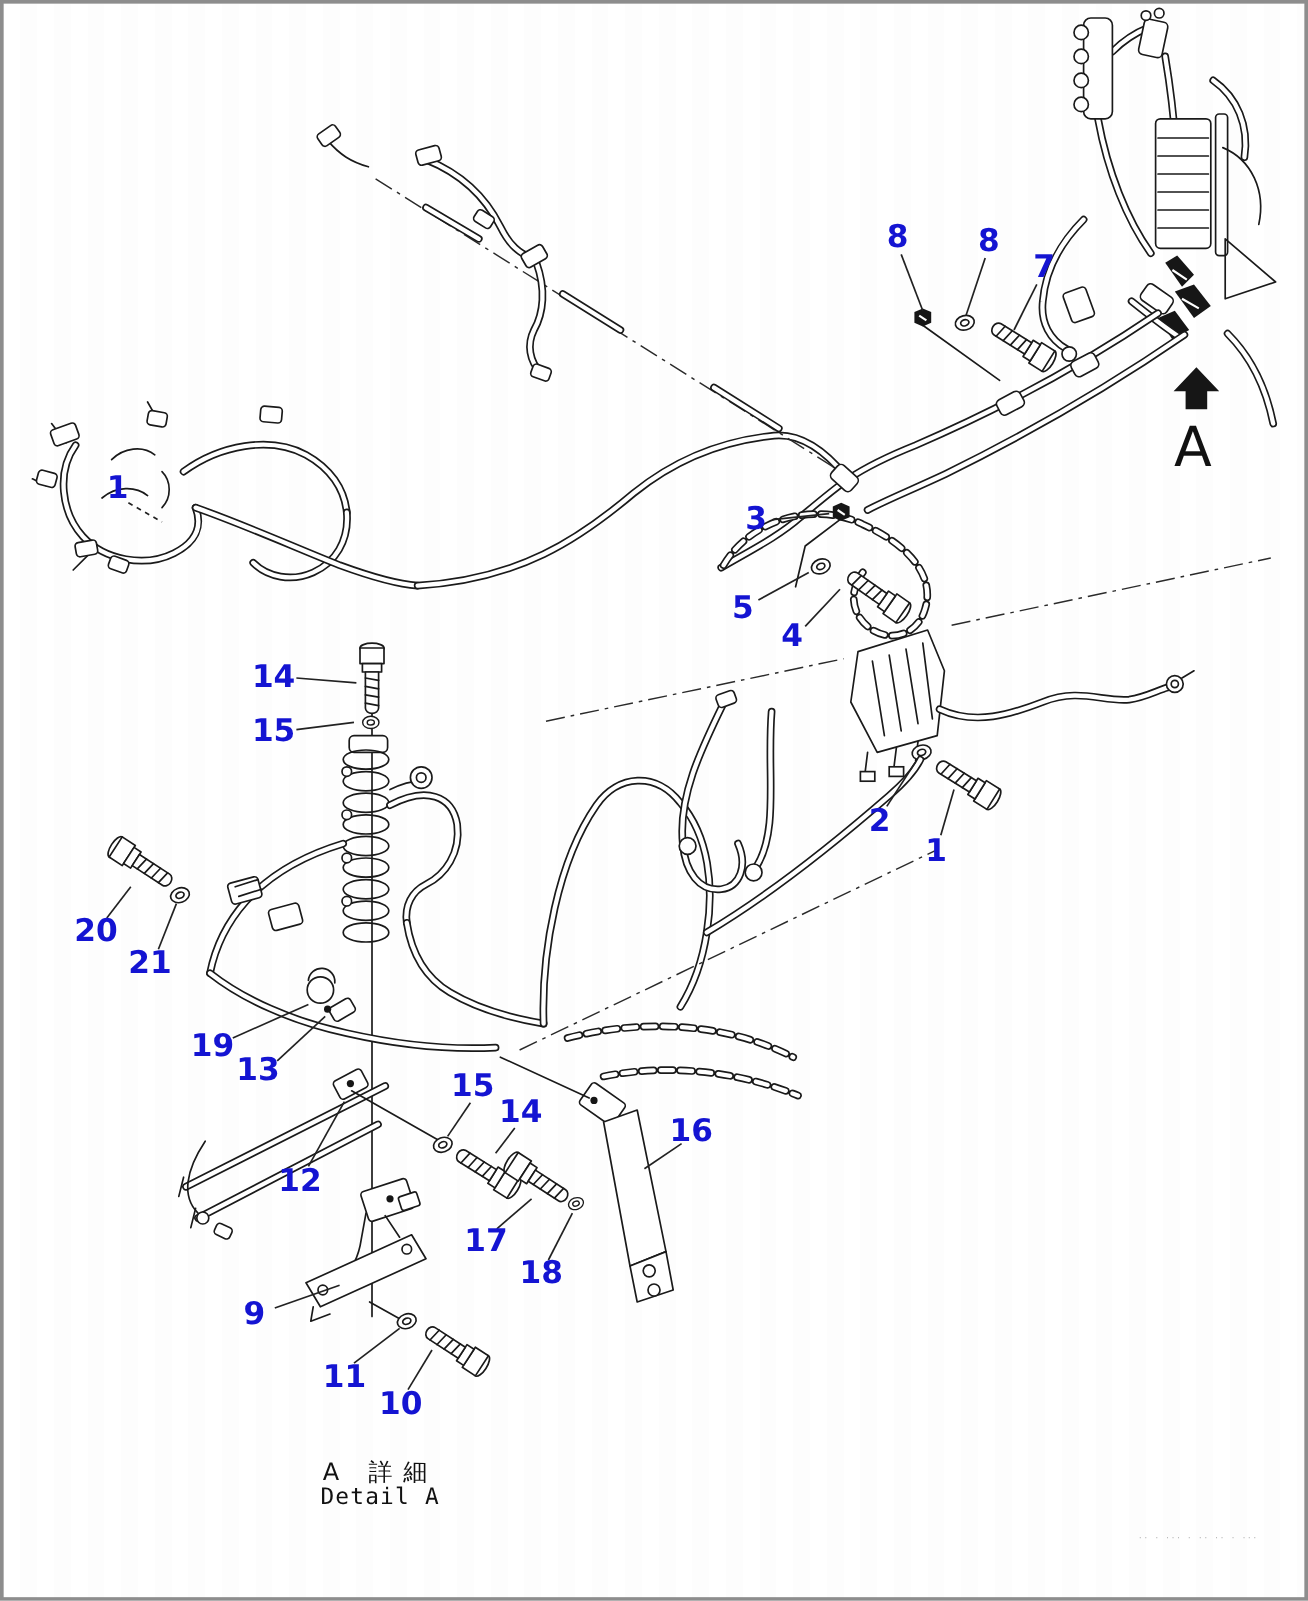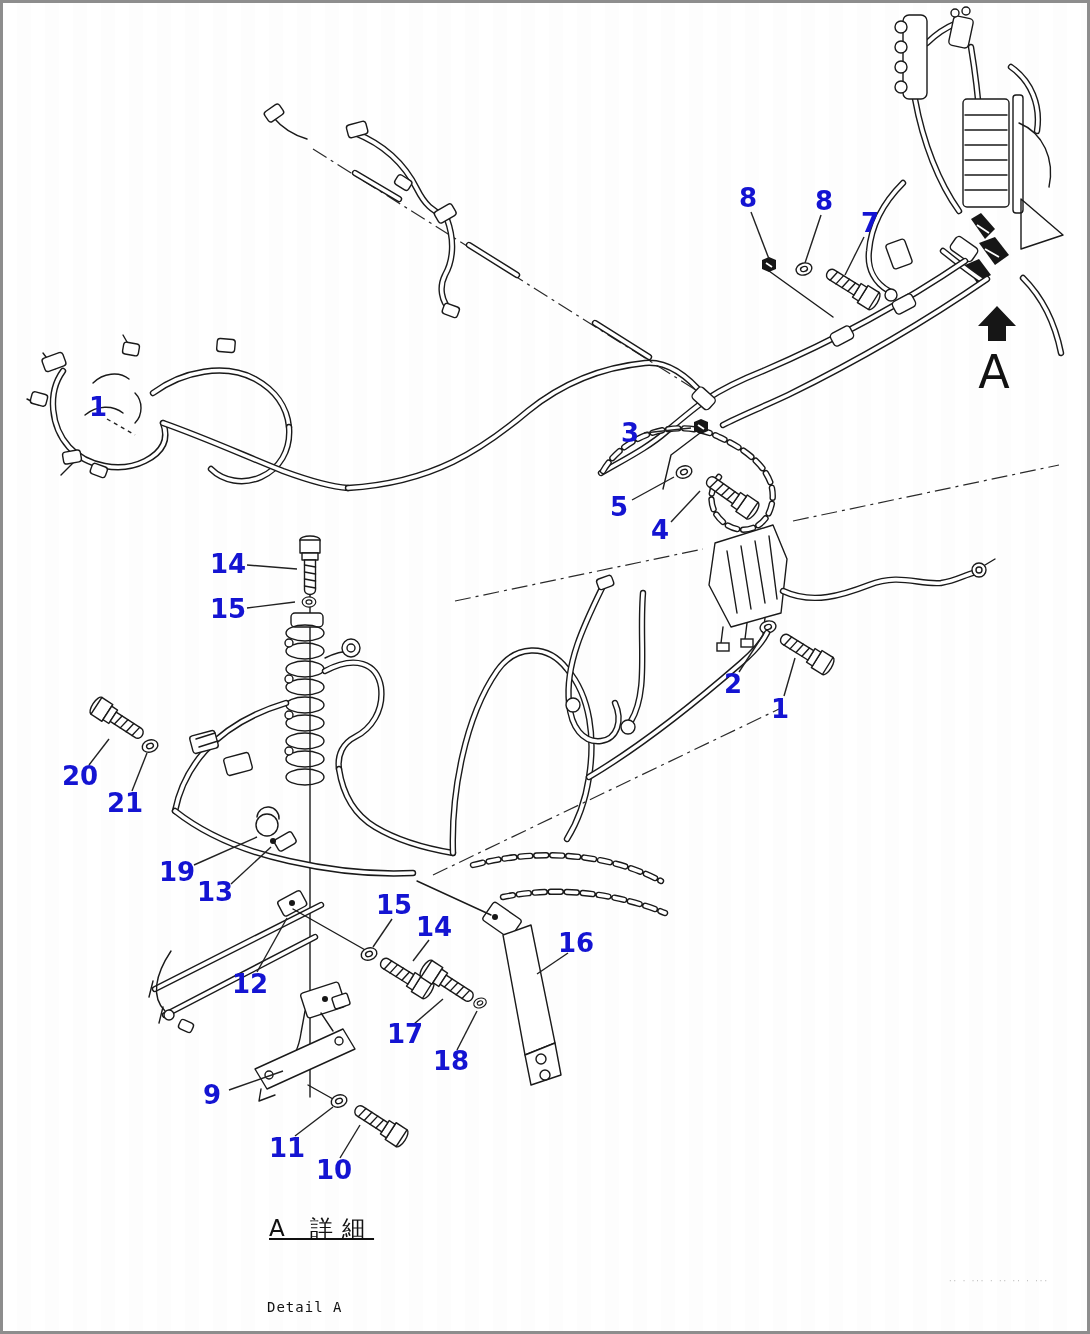--- a/index.html
+++ b/index.html
@@ -29,27 +29,26 @@
     font-family:"DejaVu Sans", sans-serif;
     font-weight:bold;font-size:26px;
     text-anchor:middle;dominant-baseline:middle;
   }
   .viewletter{
     fill:#111;font-family:"DejaVu Sans", sans-serif;
     font-size:46px;font-weight:400;text-anchor:middle;
   }
   .cap-jp{
     position:absolute;left:266px;top:1210px;
-    font-size:23px;color:#111;letter-spacing:9px;white-space:nowrap;
+    font-size:20px;color:#111;letter-spacing:9px;white-space:nowrap;
     font-family:"DejaVu Sans", sans-serif;
-    text-decoration:underline;
   }
   .cap-en{
-    position:absolute;left:264px;top:1296px;
-    font-size:14px;color:#111;letter-spacing:1px;white-space:nowrap;
+    position:absolute;left:264px;top:1233px;
+    font-size:19px;color:#111;letter-spacing:1px;white-space:nowrap;
     font-family:"DejaVu Sans Mono", monospace;
   }
   .faint-note{
     position:absolute;left:946px;top:1274px;
     font-size:8px;color:#b9b9b9;letter-spacing:2px;white-space:nowrap;
     font-family:"DejaVu Sans", sans-serif;
   }
 </style>
 </head>
 <body>

